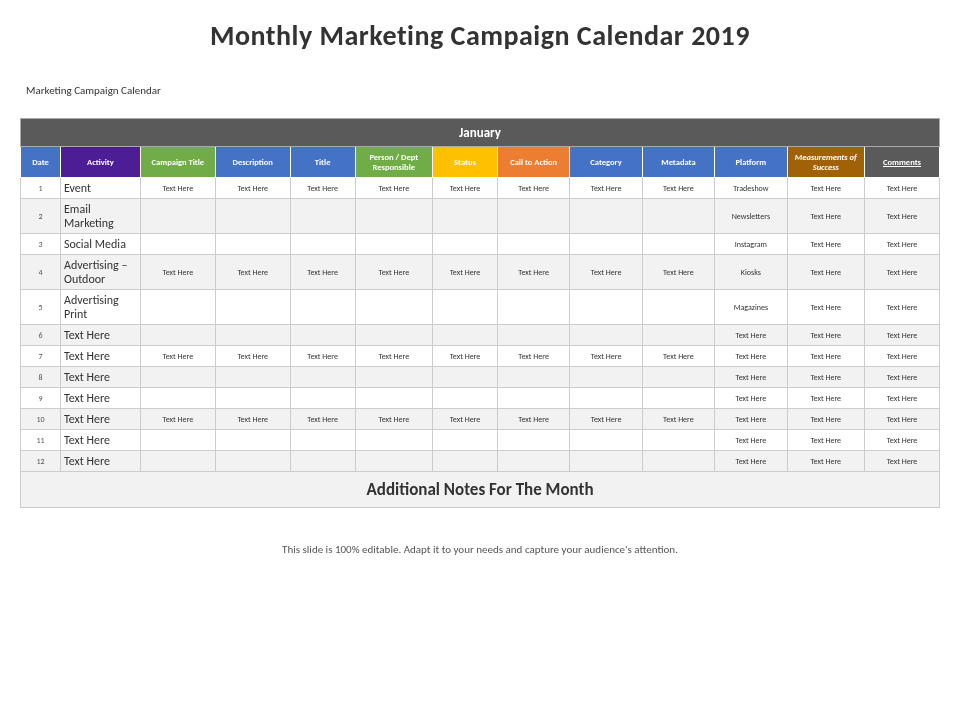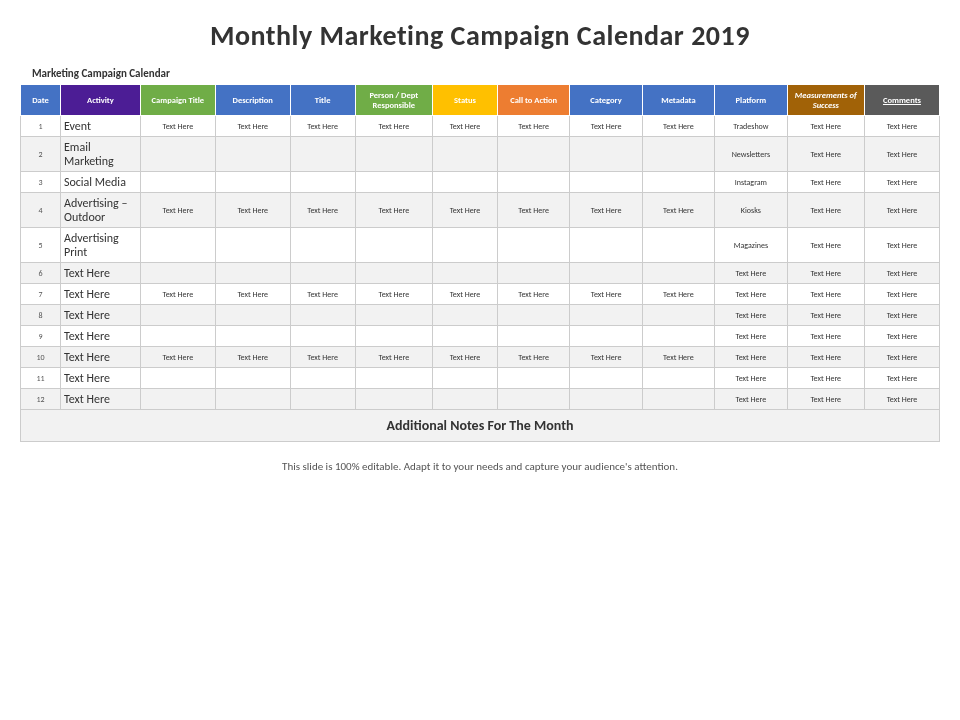--- a/index.html
+++ b/index.html
@@ -11,36 +11,37 @@
       overflow: hidden;
     }
     .page {
       width: 960px;
       min-height: 720px;
       background: #fff;
       display: flex;
       flex-direction: column;
       align-items: center;
       padding: 18px 20px 10px 20px;
+      gap: 17px;
     }
     .main-title {
       font-size: 28px;
       font-weight: 700;
       color: #333;
       text-align: center;
       margin-bottom: 14px;
       letter-spacing: 0.5px;
     }
     .section-label {
       font-size: 11px;
-      font-weight: 700;
+      font-weight: 400;
       color: #333;
       align-self: flex-start;
       margin-bottom: 4px;
-      margin-left: 12px;
+      margin-left: 6px;
     }
     .calendar-table {
       width: 100%;
       border-collapse: collapse;
       font-size: 9px;
     }
     .month-header td {
       background: #5a5a5a;
       color: #fff;
       text-align: center;
@@ -90,41 +91,44 @@
       font-size: 8px;
     }
     .data-row td.td-activity {
       text-align: left;
       font-size: 12px;
     }
     .notes-row td {
       background: #f2f2f2;
       text-align: center;
       font-weight: 700;
-      font-size: 14px;
+      font-size: 17px;
       color: #333;
       padding: 7px 2px;
       border: 1px solid #ccc;
     }
     .footer-text {
       margin-top: 18px;
       font-size: 11px;
       color: #555;
       text-align: center;
     }
   </style>
 </head>
 <body>
 
 <div class="page">
   <div class="main-title">Monthly Marketing Campaign Calendar 2019</div>
   <div class="section-label">Marketing Campaign Calendar</div>
 
   <table class="calendar-table">
     <thead>
+      <tr class="month-header">
+        <td colspan="13">January</td>
+      </tr>
       <tr class="col-header-row">
         <th class="col-date">Date</th>
         <th class="col-activity">Activity</th>
         <th class="col-campaign">Campaign Title</th>
         <th class="col-description">Description</th>
         <th class="col-author">Title</th>
         <th class="col-person">Person / Dept Responsible</th>
         <th class="col-status">Status</th>
         <th class="col-calltoaction">Call to Action</th>
         <th class="col-category">Category</th>

